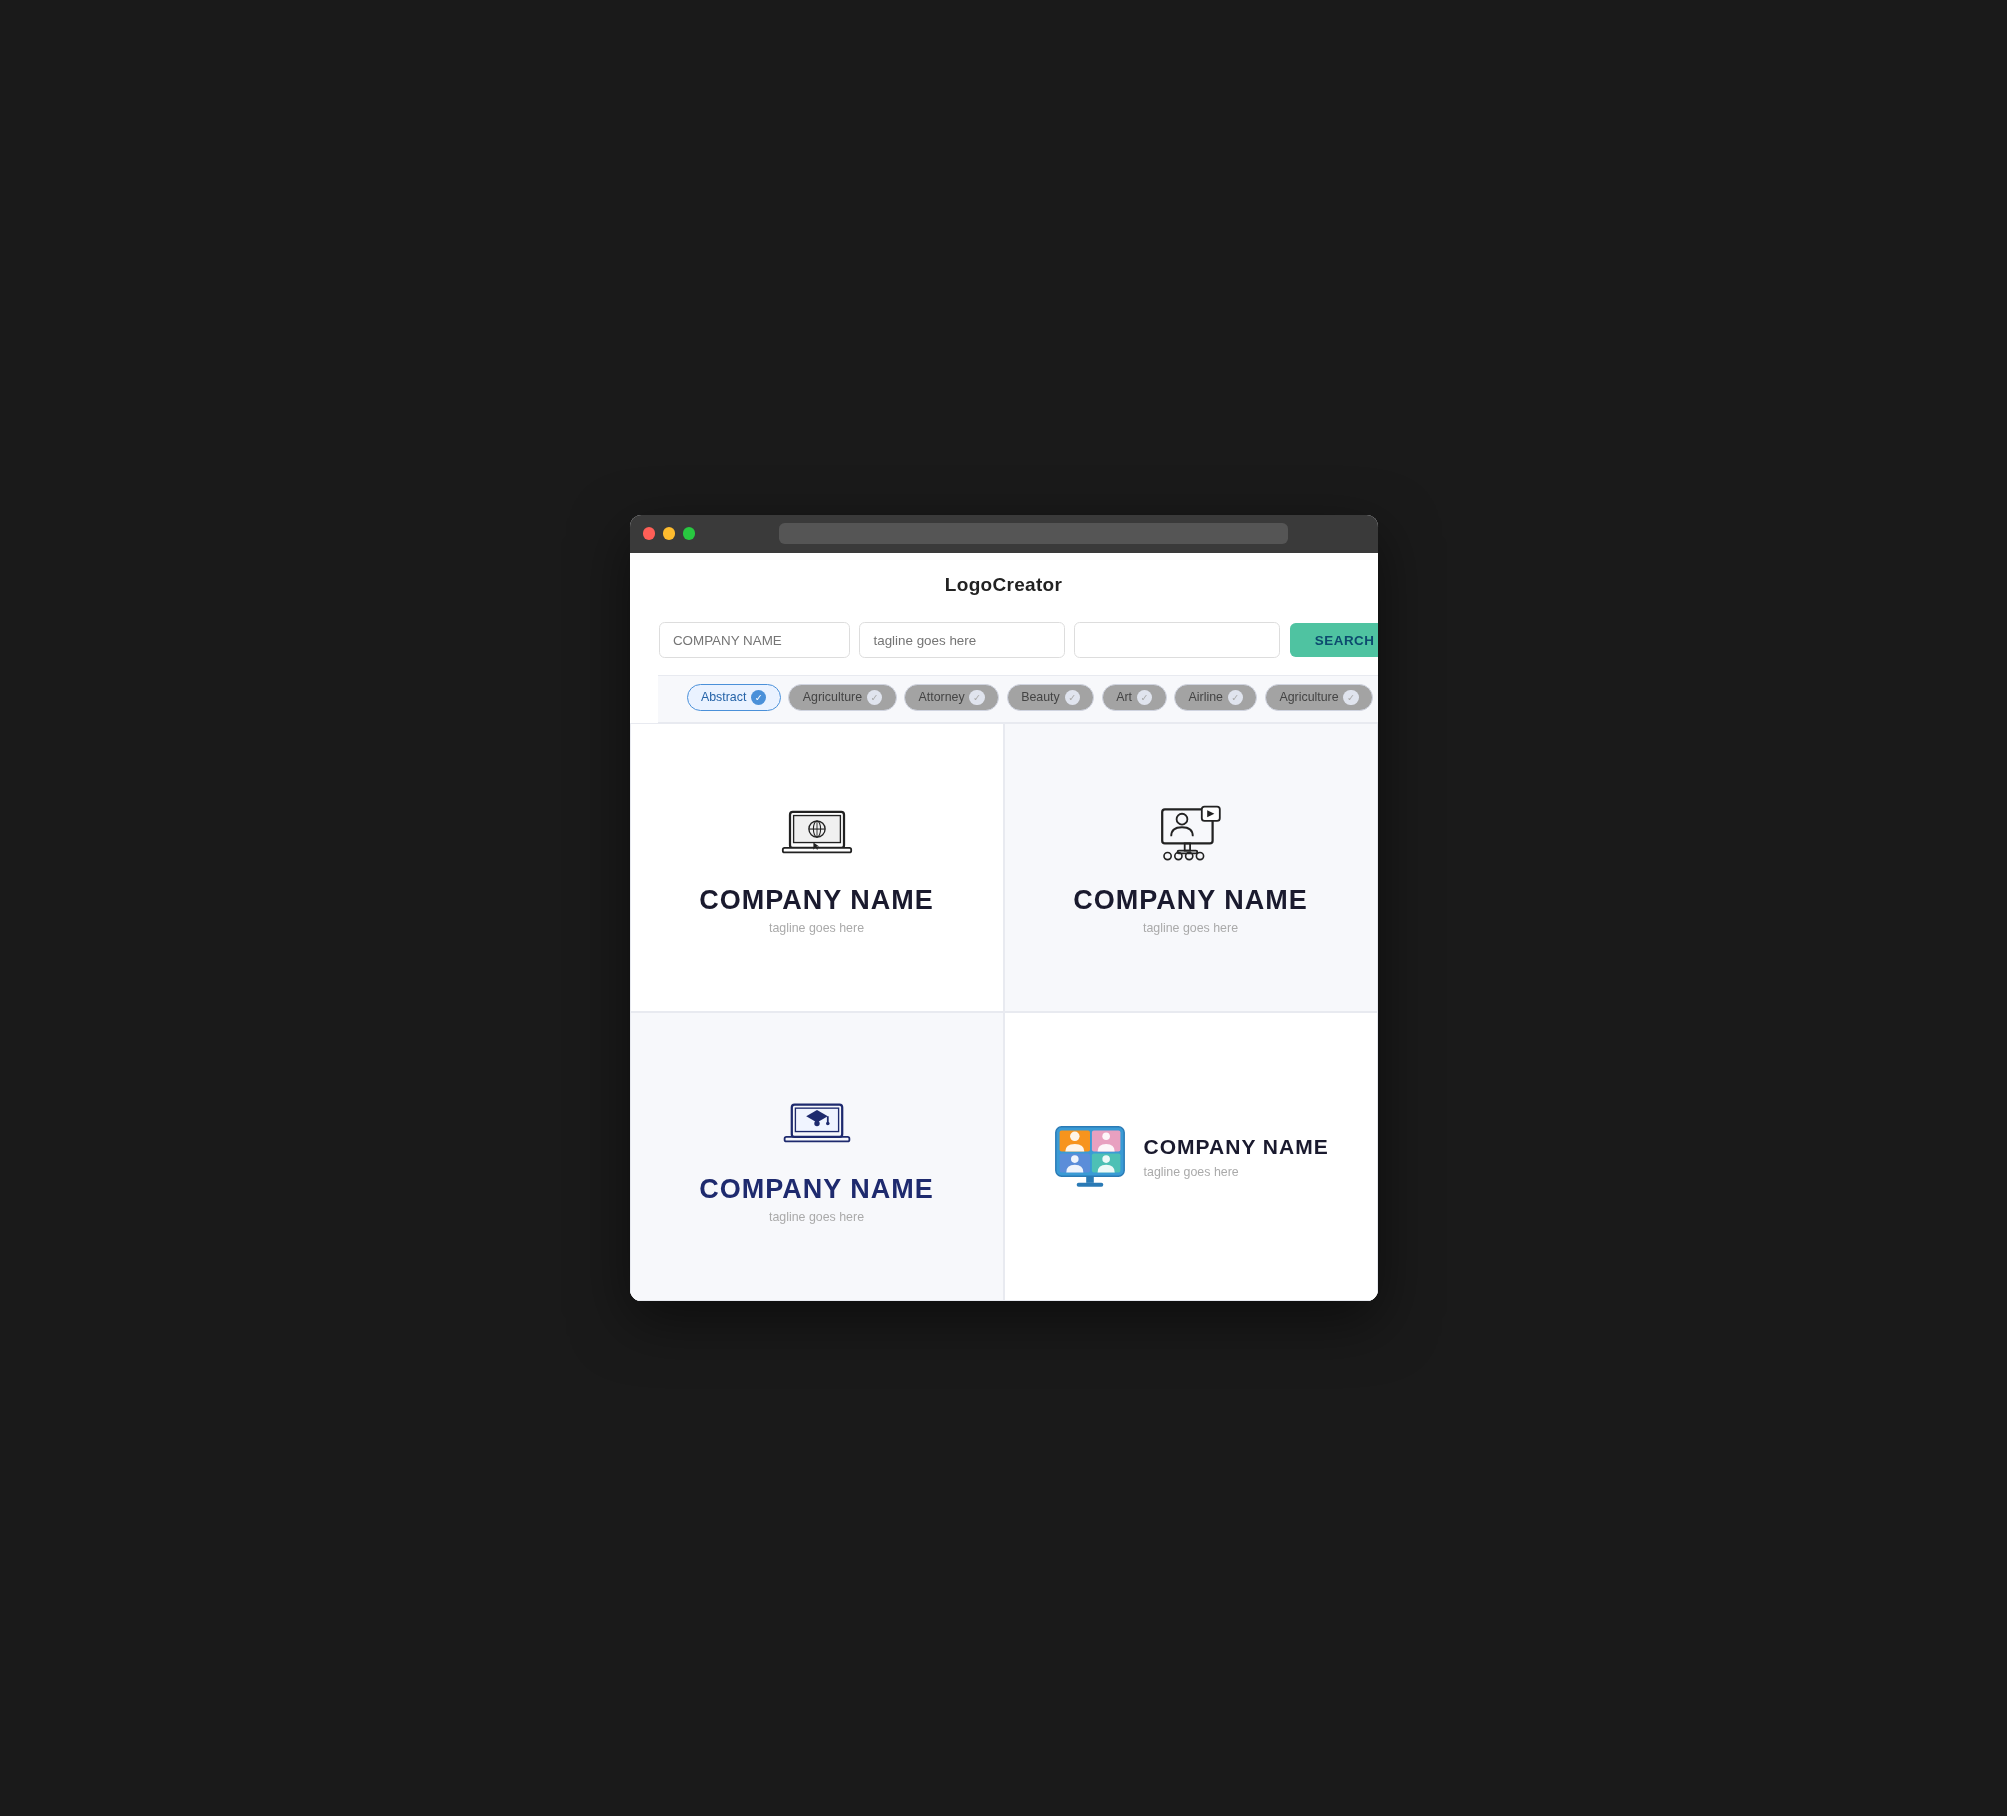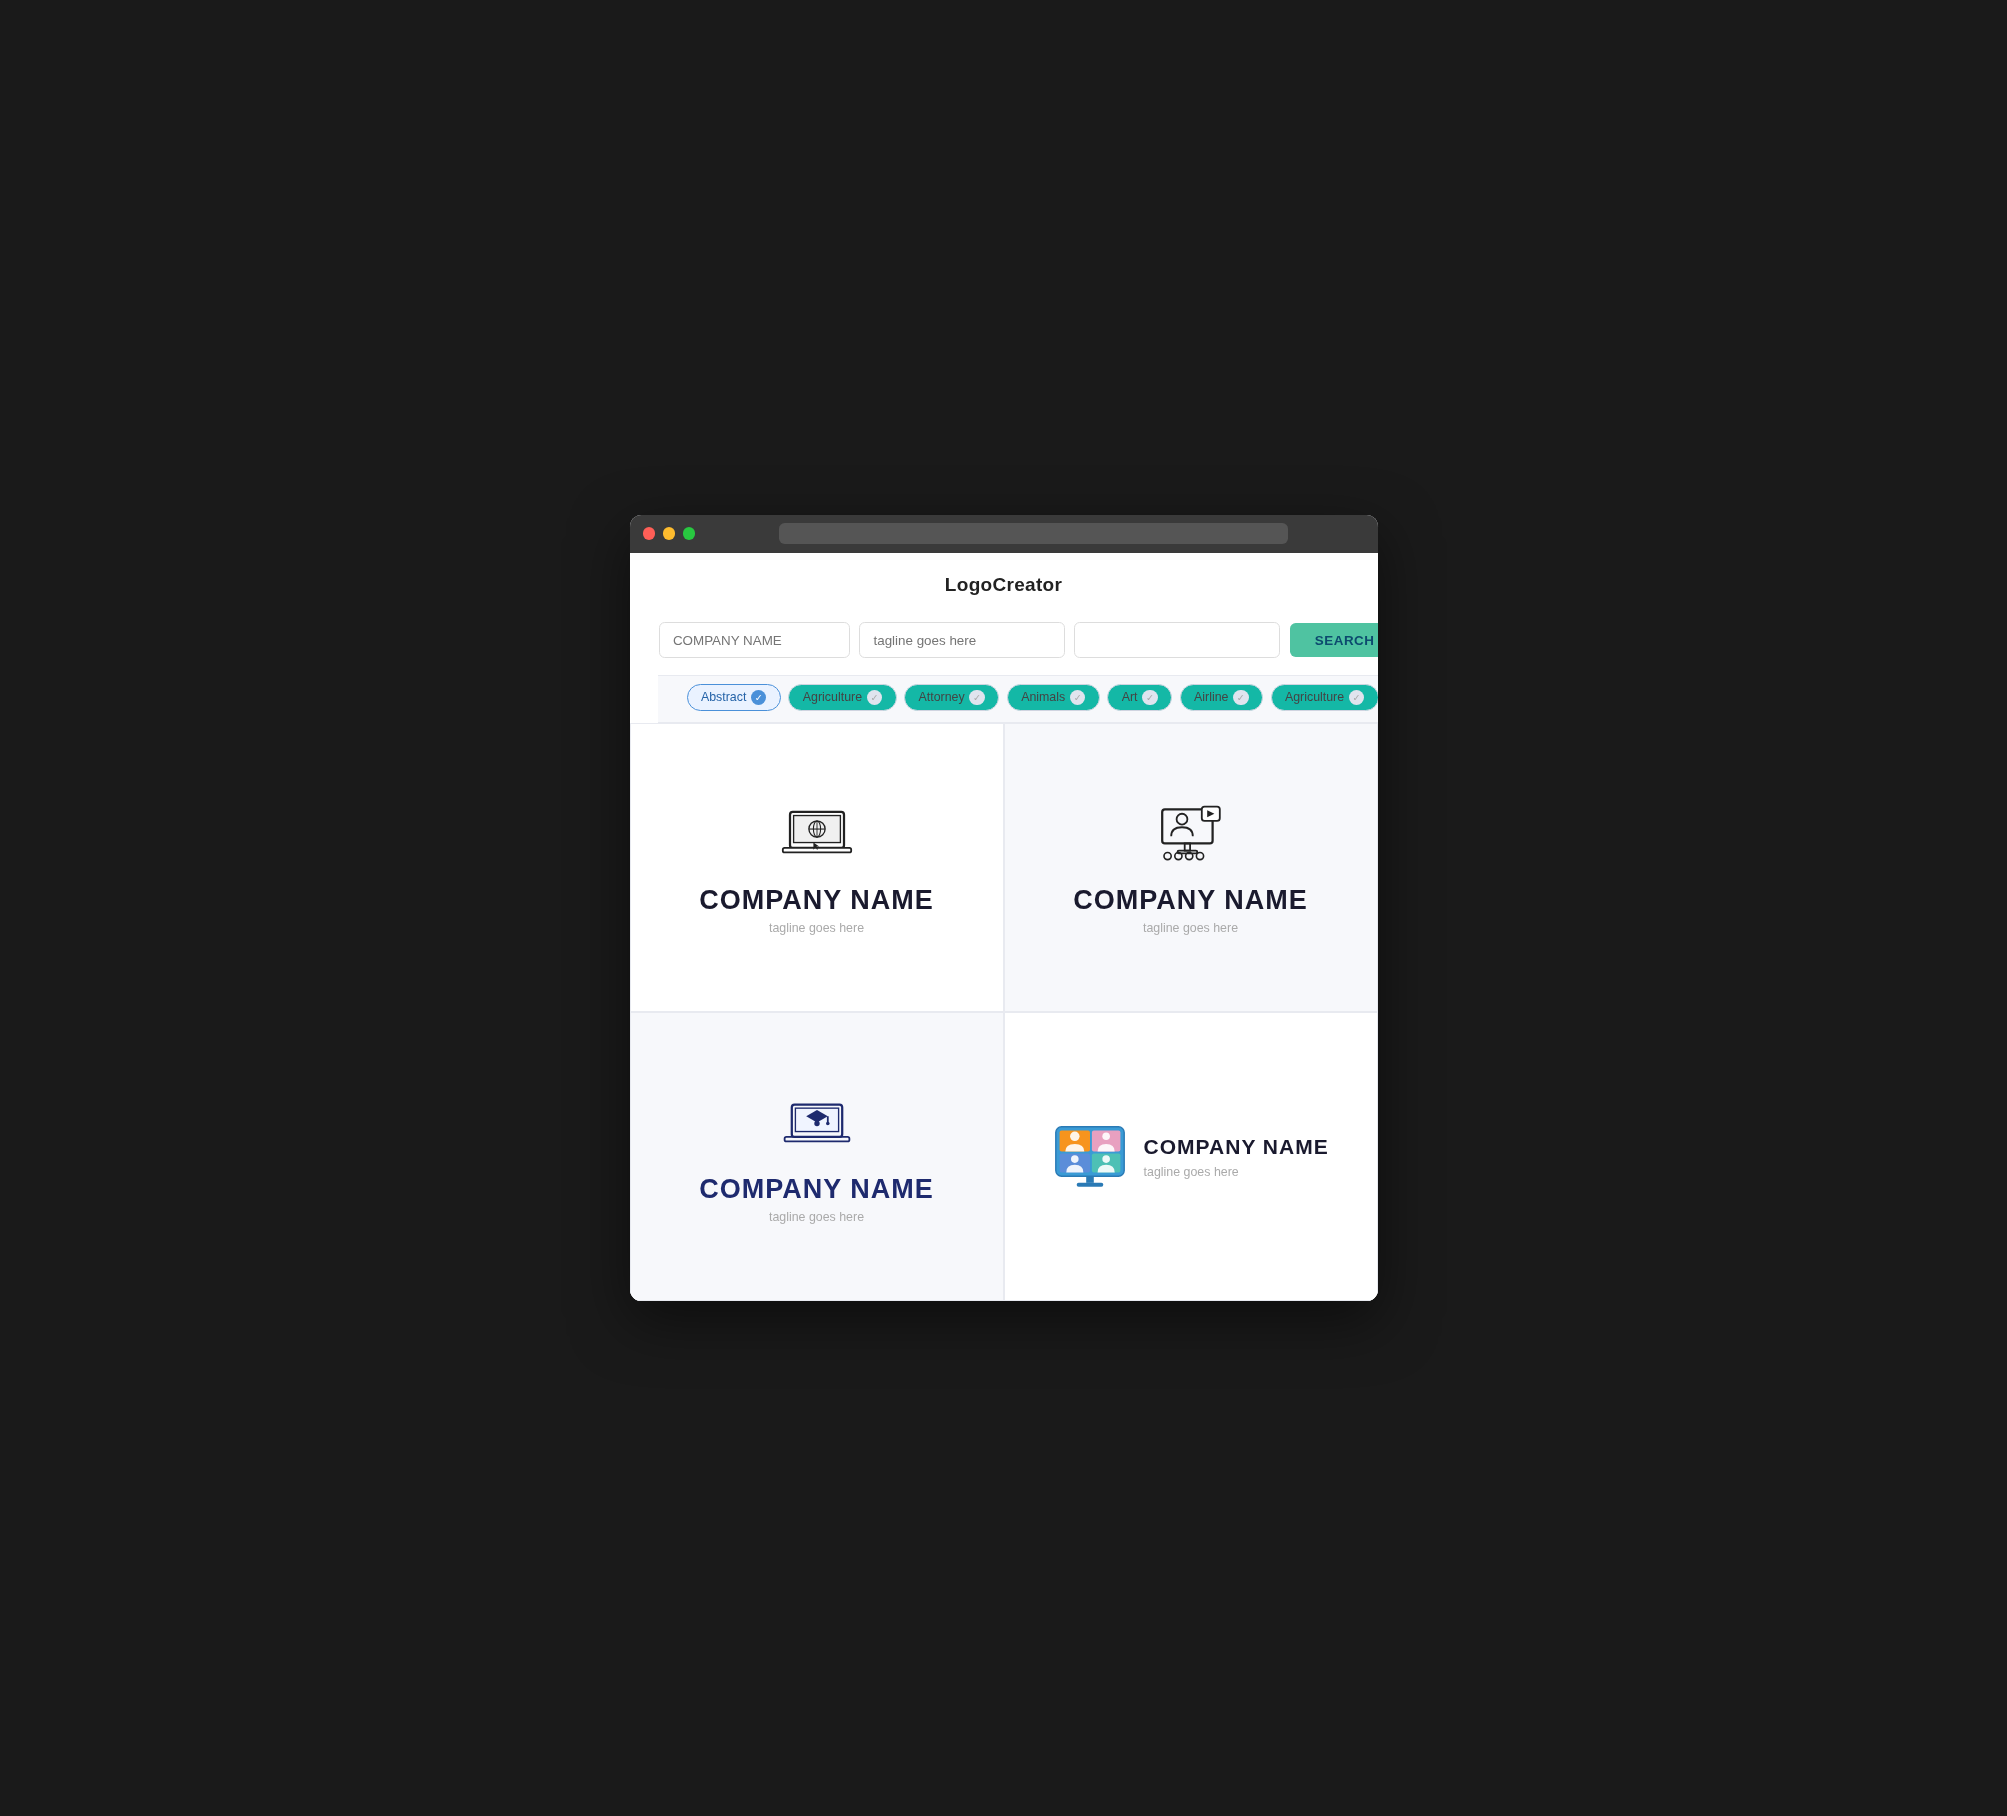--- a/index.html
+++ b/index.html
@@ -106,21 +106,21 @@
       display: flex;
       align-items: center;
       gap: 4.8px;
       padding: 4.8px 13.4px;
       border-radius: 19px;
       border: 1.4px solid #d0d4e0;
       font-size: 12.4px;
       color: #444;
       cursor: pointer;
       white-space: nowrap;
-      background: #14b8a6;
+      background: #a3a3a3;
     }
     .cat-chip.active {
       border-color: #4a90d9;
       background: #eaf2ff;
       color: #2563a8;
     }
     .cat-chip .check {
       width: 15.3px;
       height: 15.3px;
       border-radius: 50%;
@@ -248,21 +248,21 @@
       </div>
       <div class="cat-chip">
         <span>Agriculture</span>
         <span class="check">✓</span>
       </div>
       <div class="cat-chip">
         <span>Attorney</span>
         <span class="check">✓</span>
       </div>
       <div class="cat-chip">
-        <span>Animals</span>
+        <span>Beauty</span>
         <span class="check">✓</span>
       </div>
       <div class="cat-chip">
         <span>Art</span>
         <span class="check">✓</span>
       </div>
       <div class="cat-chip">
         <span>Airline</span>
         <span class="check">✓</span>
       </div>

